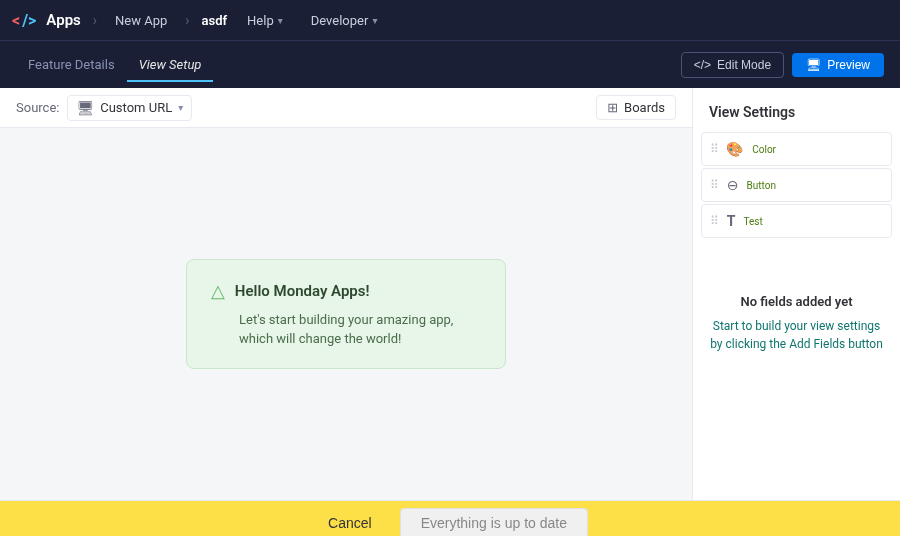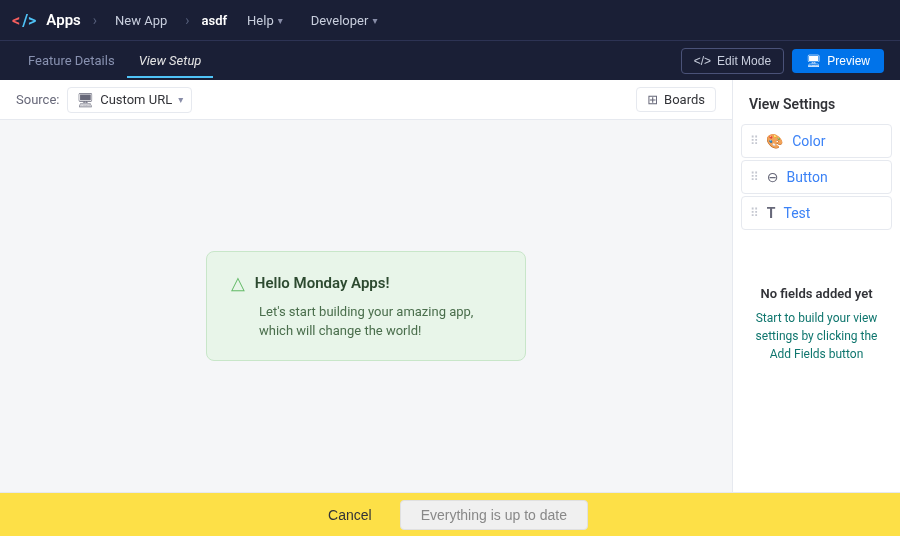--- a/index.html
+++ b/index.html
@@ -56,21 +56,21 @@
       margin-left: 4px;
     }
     .chevron-down {
       font-size: 10px;
       color: #888da8;
     }
 
     
     .sub-nav {
       background: #1a1f36;
-      height: 40px;
+      height: 48px;
       display: flex;
       align-items: center;
       padding: 0 16px;
       border-top: 1px solid #2d3354;
       gap: 0;
     }
     .sub-nav-tab {
       color: #8891b0;
       font-size: 13px;
       cursor: pointer;
@@ -205,21 +205,21 @@
     }
     .hello-card-body {
       color: #4a6e4c;
       font-size: 13px;
       line-height: 1.4;
       padding-left: 28px;
     }
 
     
     .right-panel {
-      width: 168px;
+      width: 208px;
       background: #fff;
       border-left: 1px solid #e6e9ef;
       display: flex;
       flex-direction: column;
       padding: 16px 0;
     }
     .panel-title {
       font-size: 14px;
       font-weight: 600;
       color: #323338;
@@ -247,22 +247,22 @@
     .field-drag {
       color: #c4c7d0;
       font-size: 12px;
       cursor: grab;
     }
     .field-type-icon {
       color: #676879;
       font-size: 14px;
     }
     .field-label {
-      font-size: 14px;
-      color: #3b82f6;
+      font-size: 10px;
+      color: #4d7c0f;
     }
 
     
     .no-fields-section {
       display: flex;
       flex-direction: column;
       align-items: center;
       text-align: center;
       padding: 16px;
       margin-top: 8px;

